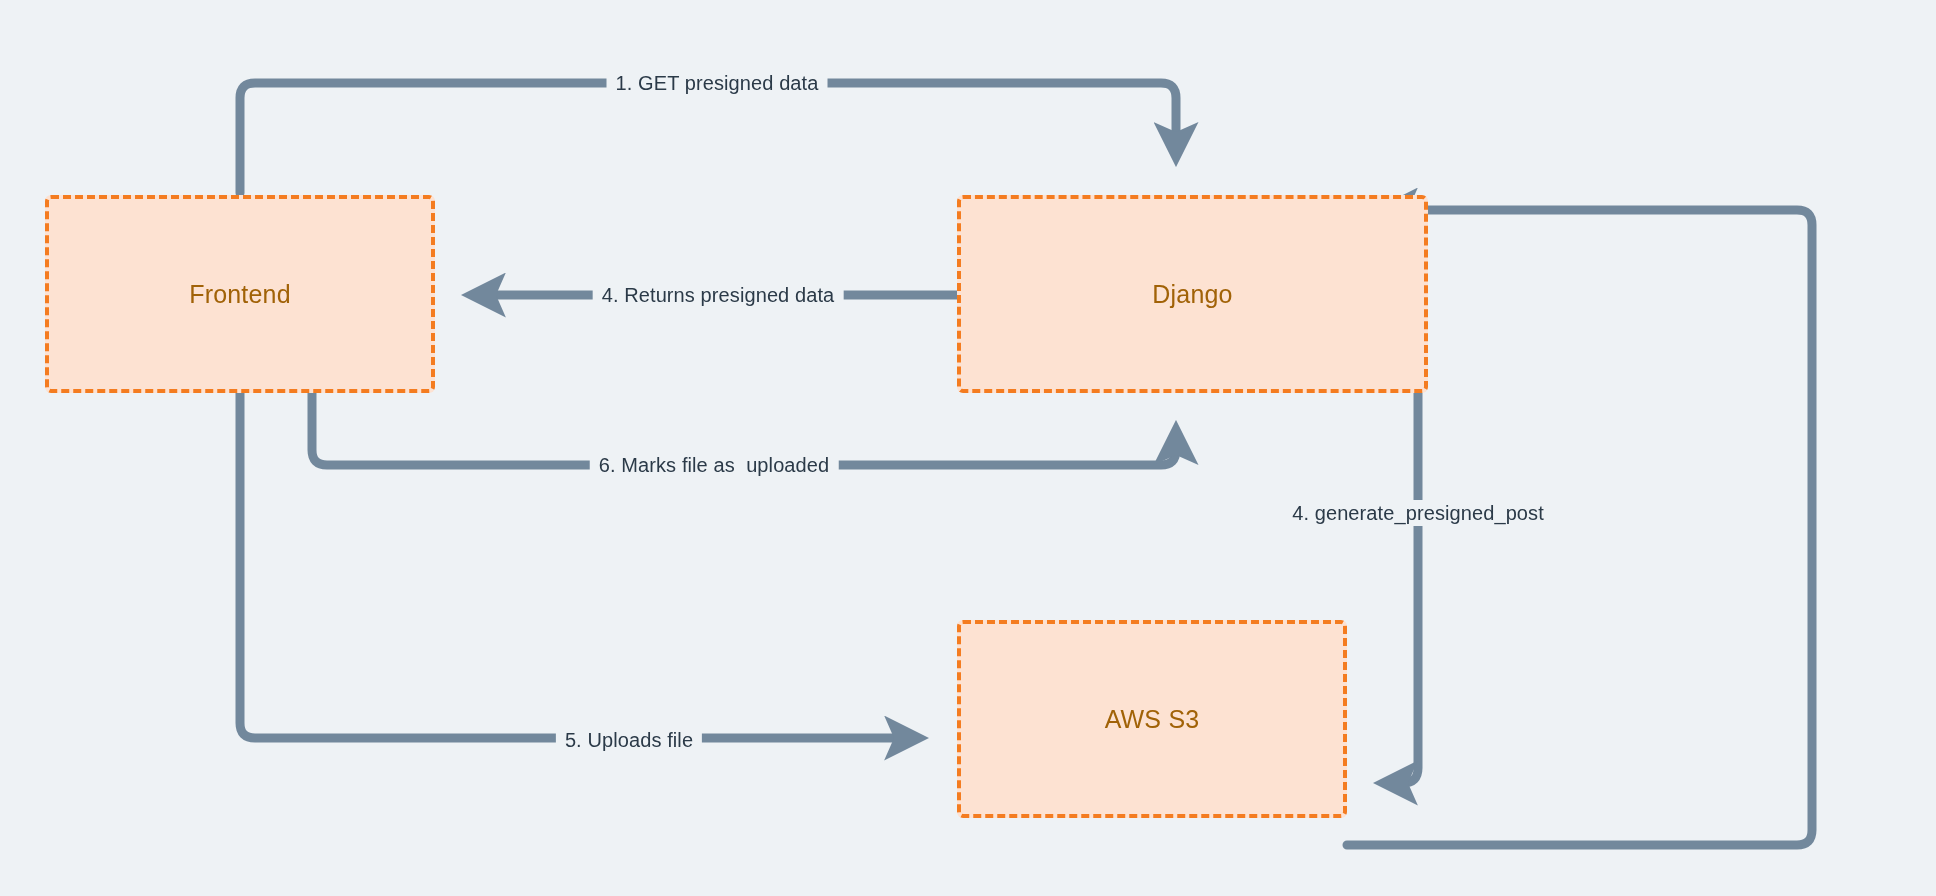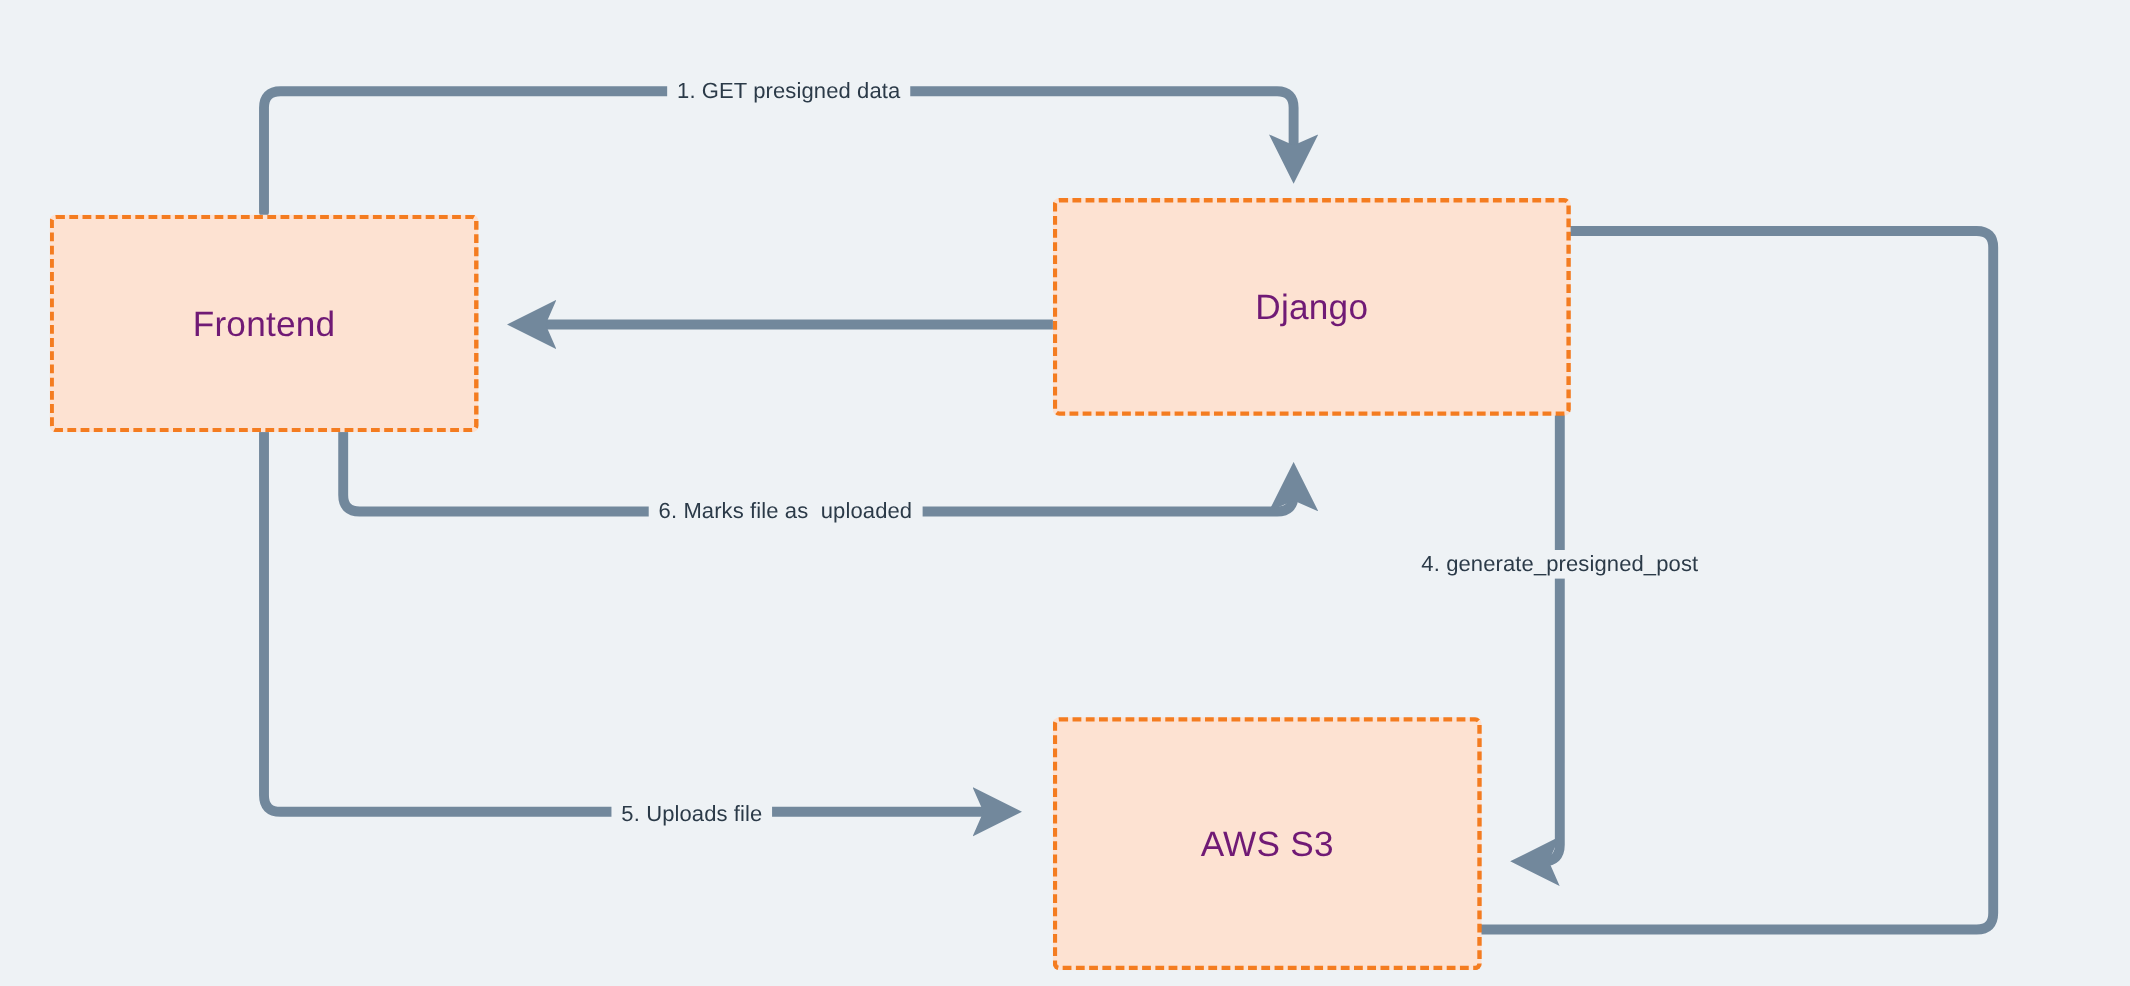--- a/index.html
+++ b/index.html
@@ -27,28 +27,28 @@
     position: absolute;
     box-sizing: border-box;
     background: #fde2d2;
     border: 4px dashed #f47c20;
     border-radius: 6px;
     display: flex;
     align-items: center;
     justify-content: center;
   }
   .node-label {
-    font-size: 32px;
-    color: #701a75;
+    font-size: 25px;
+    color: #a16207;
     letter-spacing: 0.2px;
     white-space: nowrap;
   }
   #node-frontend { left: 45px;  top: 195px; width: 390px; height: 198px; }
-  #node-django   { left: 957px; top: 180px; width: 471px; height: 198px; }
-  #node-s3       { left: 957px; top: 652px; width: 390px; height: 230px; text-align: center; }
+  #node-django   { left: 957px; top: 195px; width: 471px; height: 198px; }
+  #node-s3       { left: 957px; top: 620px; width: 390px; height: 198px; text-align: center; }
 
   .edge-label {
     position: absolute;
     background: #eef2f5;
     color: #2b3a48;
     font-size: 20px;
     letter-spacing: 0.1px;
     white-space: pre;
     line-height: 1;
     padding: 3px 9px;
@@ -92,18 +92,19 @@
 
   <div class="node" id="node-s3">
     <span class="node-label">AWS S3</span>
   </div>
 
   <div class="edge-label" style="left:717px; top:83px;">1. GET presigned data</div>
 
   <div class="edge-label" style="left:1418px; top:513px;">4. generate_presigned_post</div>
 
 
+  <div class="edge-label" style="left:718px; top:295px;">4. Returns presigned data</div>
 
   <div class="edge-label" style="left:629px; top:740px;">5. Uploads file</div>
 
   <div class="edge-label" style="left:714px; top:465px;">6. Marks file as  uploaded</div>
 
 </div>
 
 </body></html>

